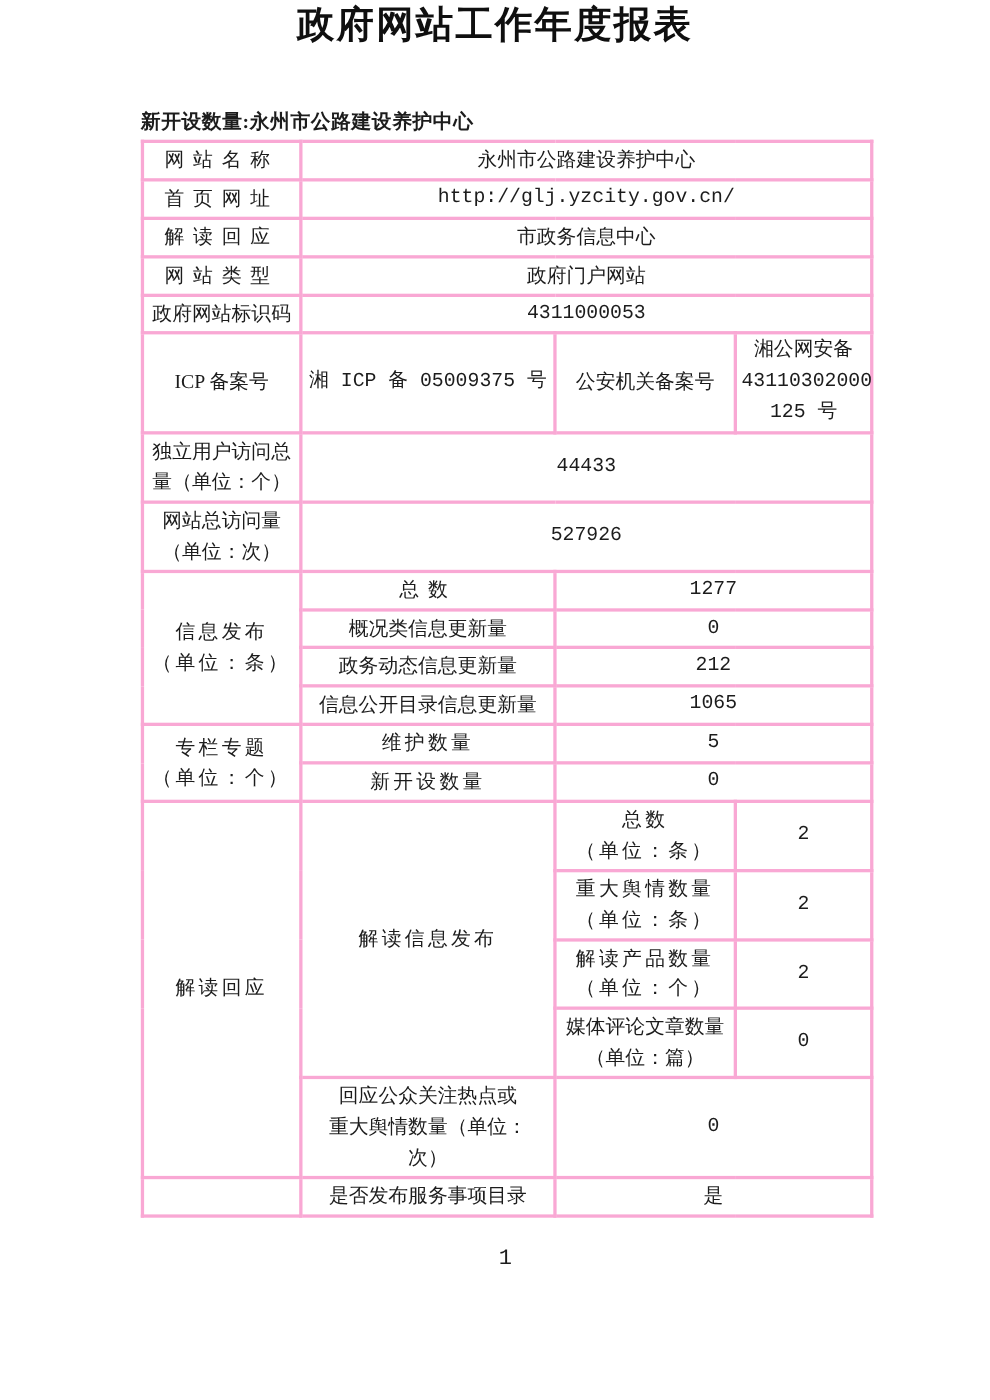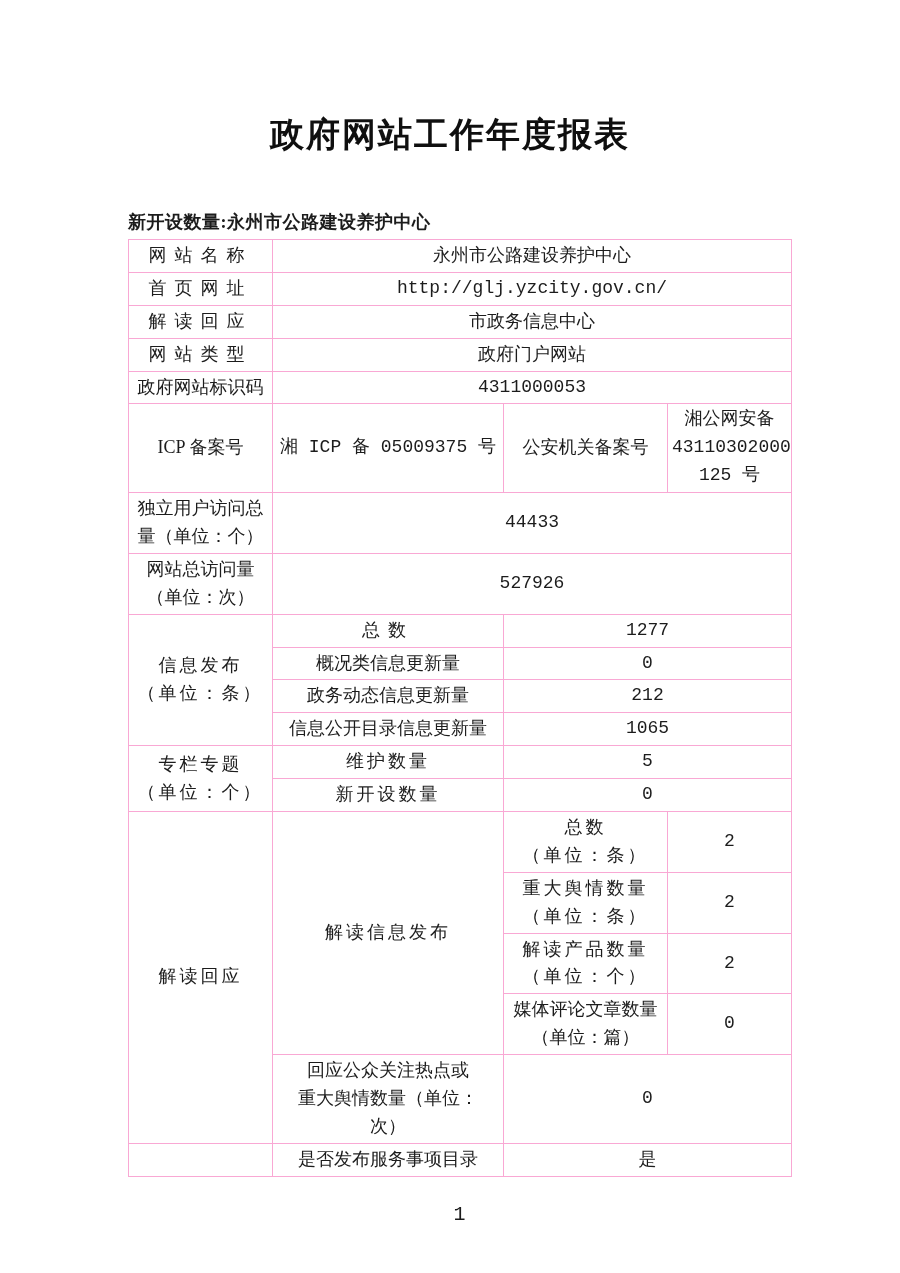--- a/index.html
+++ b/index.html
@@ -9,21 +9,20 @@
     width: 900px;
     height: 1273px;
     background: #ffffff;
     overflow: hidden;
     font-family: "Liberation Serif", "DejaVu Serif", serif;
     color: #1c1c1c;
   }
   .content { margin-left: 128px; width: 663px; }
   .title {
     margin: 0;
-    padding-top: 112px;
     text-align: center;
     font-size: 34px;
     font-weight: 700;
     letter-spacing: 2px;
     color: #0f0f0f;
     font-family: "Liberation Sans", "DejaVu Sans", sans-serif;
   }
   .subtitle {
     margin-top: 34px;
     text-align: center;
@@ -37,21 +36,21 @@
     font-size: 18px;
     letter-spacing: 0.5px;
   }
   table.report {
     border-collapse: collapse;
     width: 663px;
     margin-top: 5px;
     table-layout: fixed;
   }
   table.report td {
-    border: 1px solid #f9a8d4;
+    border: 3px solid #f9a8d4;
     text-align: center;
     vertical-align: middle;
     font-size: 18px;
     line-height: 1.55;
     padding: 2px 4px;
     white-space: pre-line;
   }
   .h31 { height: 31px; }
   .h80 { height: 79px; }
   .h57 { height: 56px; }

